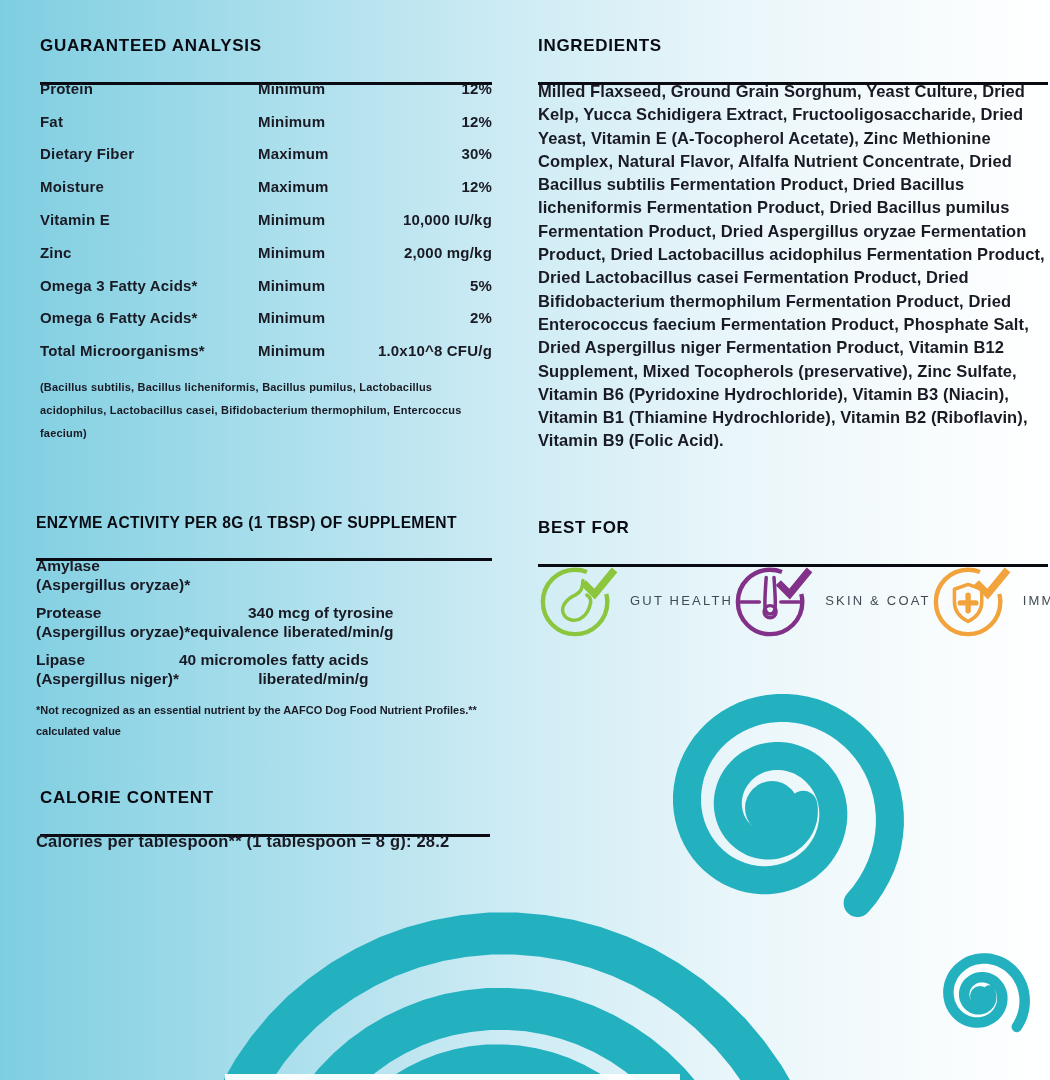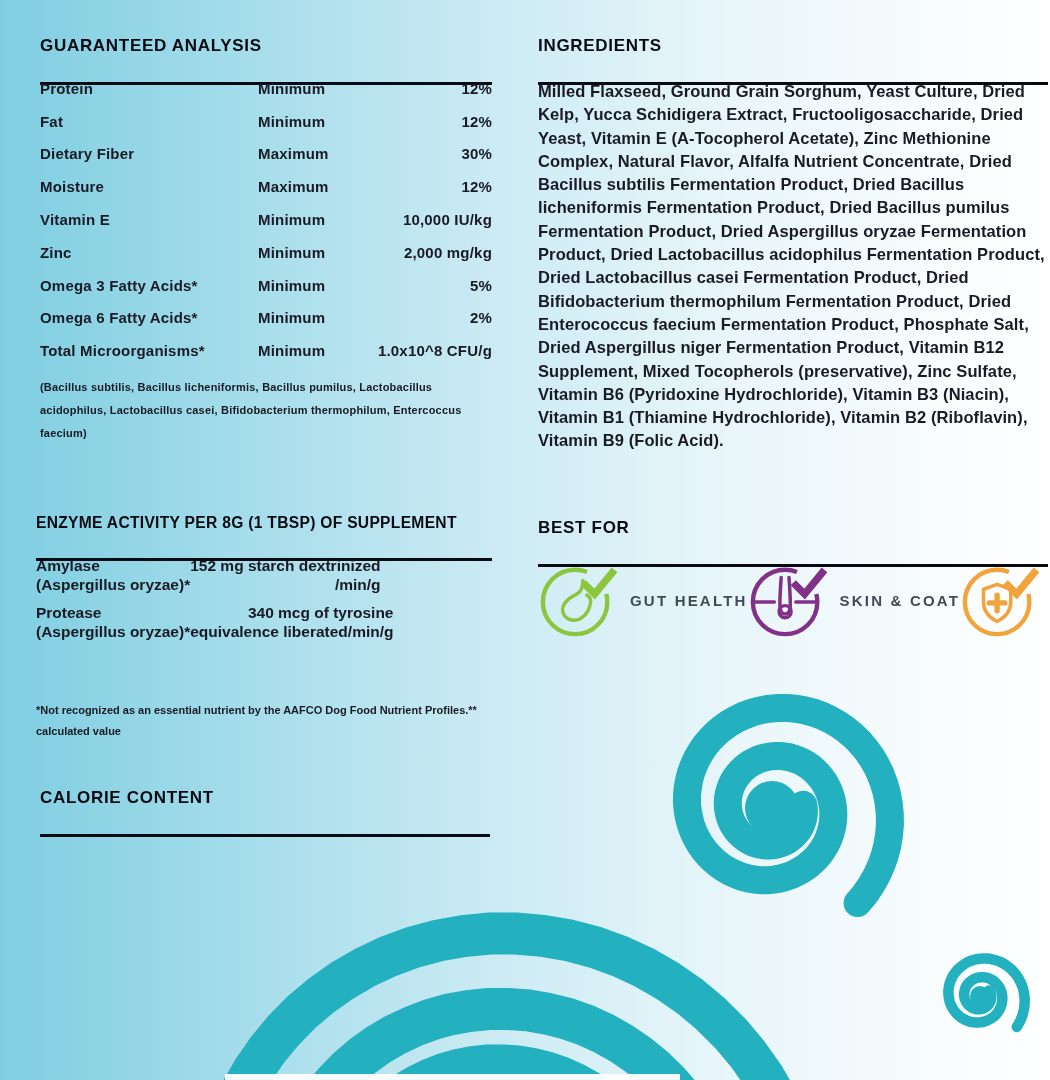--- a/index.html
+++ b/index.html
@@ -61,21 +61,21 @@
   }
 
   
   .bestfor-head{position:absolute;left:0;top:482px;width:510px;}
   .bestfor-row{
     position:absolute;left:0;top:524px;width:512px;
     display:flex;justify-content:space-between;align-items:center;
   }
   .bestfor-item{display:flex;align-items:center;gap:10px;}
   .bestfor-label{
-    font-size:15px;font-weight:700;letter-spacing:2.2px;color:#414b54;white-space:nowrap;
+    font-size:13px;font-weight:400;letter-spacing:2.2px;color:#414b54;white-space:nowrap;
   }
   .bestfor-icon{display:block;}
 
   
   .spiral{position:absolute;pointer-events:none;}
   .spiral-medium{left:622px;top:658px;}
   .spiral-large{left:90px;top:835px;}
   .spiral-small{left:918px;top:934px;}
 
   .bottom-strip{
@@ -156,36 +156,43 @@
     <div class="ga-note">(Bacillus subtilis, Bacillus licheniformis, Bacillus pumilus, Lactobacillus acidophilus, Lactobacillus casei, Bifidobacterium thermophilum, Entercoccus faecium)</div>
 
     <div class="enzyme-head sec-heading small">ENZYME ACTIVITY PER 8G (1 TBSP) OF SUPPLEMENT</div>
 
     <div class="enzyme-rows">
       <div class="enzyme-row">
         <div class="enzyme-label">
           <div>Amylase</div>
           <div>(Aspergillus oryzae)*</div>
         </div>
-        <div class="enzyme-value">152 mg starch dextrinized
-/min/g</div>
       </div>
       <div class="enzyme-row">
         <div class="enzyme-label">
           <div>Protease</div>
           <div>(Aspergillus oryzae)*</div>
         </div>
         <div class="enzyme-value">340 mcg of tyrosine
 equivalence liberated/min/g</div>
       </div>
+      <div class="enzyme-row">
+        <div class="enzyme-label">
+          <div>Lipase</div>
+          <div>(Aspergillus niger)*</div>
+        </div>
+        <div class="enzyme-value">40 micromoles fatty acids
+liberated/min/g</div>
+      </div>
     </div>
 
     <div class="footnote">*Not recognized as an essential nutrient by the AAFCO Dog Food Nutrient Profiles.** calculated value</div>
 
     <div class="calorie-head sec-heading">CALORIE CONTENT</div>
+    <div class="calorie-line">Calories per tablespoon** (1 tablespoon = 8 g): 28.2</div>
   </div>
 
   <div class="col-right">
 
     <div class="sec-heading">INGREDIENTS</div>
 
     <div class="ingredients-text">Milled Flaxseed, Ground Grain Sorghum, Yeast Culture, Dried Kelp, Yucca Schidigera Extract, Fructooligosaccharide, Dried Yeast, Vitamin E (A-Tocopherol Acetate), Zinc Methionine Complex, Natural Flavor, Alfalfa Nutrient Concentrate, Dried Bacillus subtilis Fermentation Product, Dried Bacillus licheniformis Fermentation Product, Dried Bacillus pumilus Fermentation Product, Dried Aspergillus oryzae Fermentation Product, Dried Lactobacillus acidophilus Fermentation Product, Dried Lactobacillus casei Fermentation Product, Dried Bifidobacterium thermophilum Fermentation Product, Dried Enterococcus faecium Fermentation Product, Phosphate Salt, Dried Aspergillus niger Fermentation Product, Vitamin B12 Supplement, Mixed Tocopherols (preservative), Zinc Sulfate, Vitamin B6 (Pyridoxine Hydrochloride), Vitamin B3 (Niacin), Vitamin B1 (Thiamine Hydrochloride), Vitamin B2 (Riboflavin), Vitamin B9 (Folic Acid).</div>
 
     <div class="bestfor-head sec-heading">BEST FOR</div>
 

